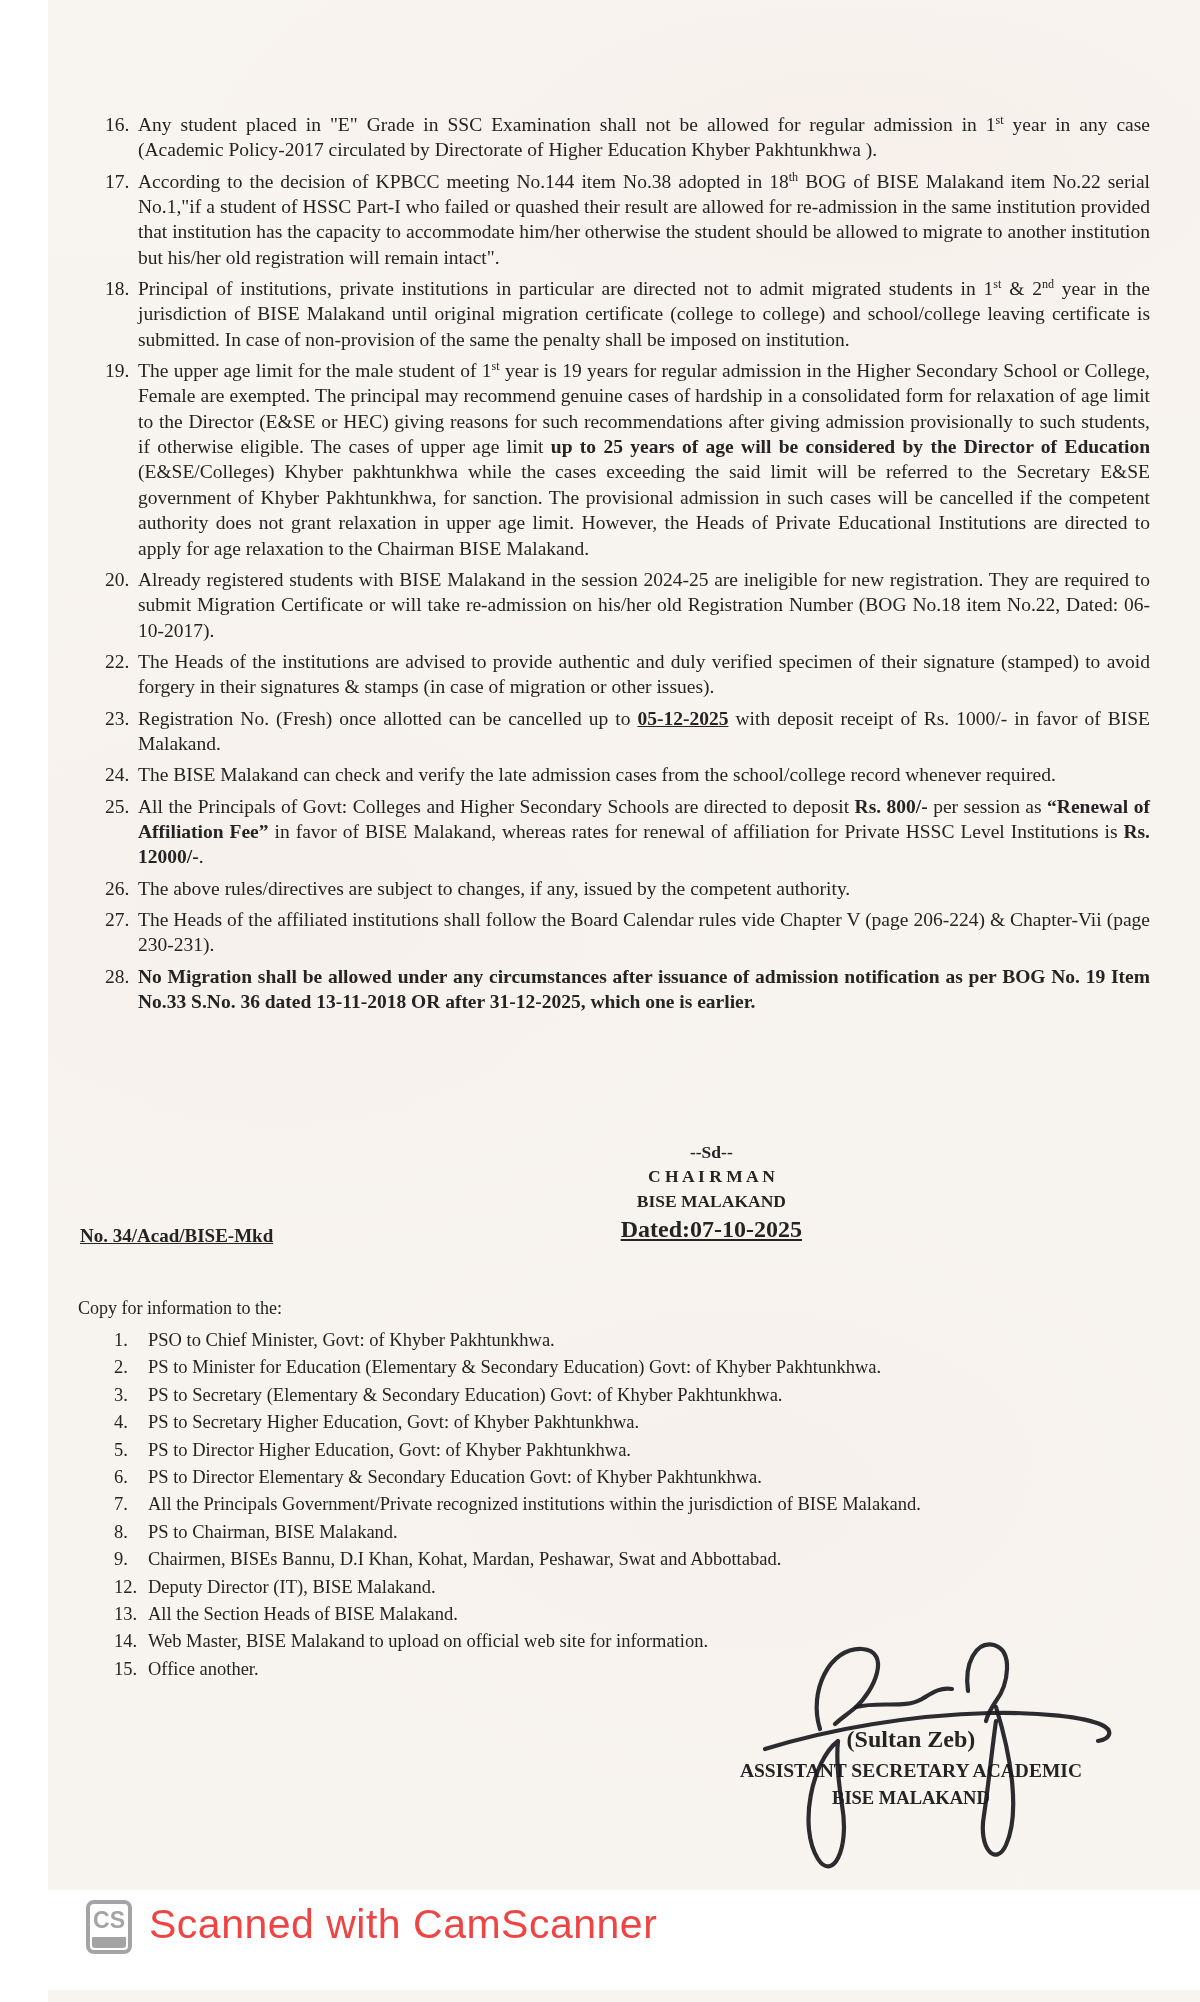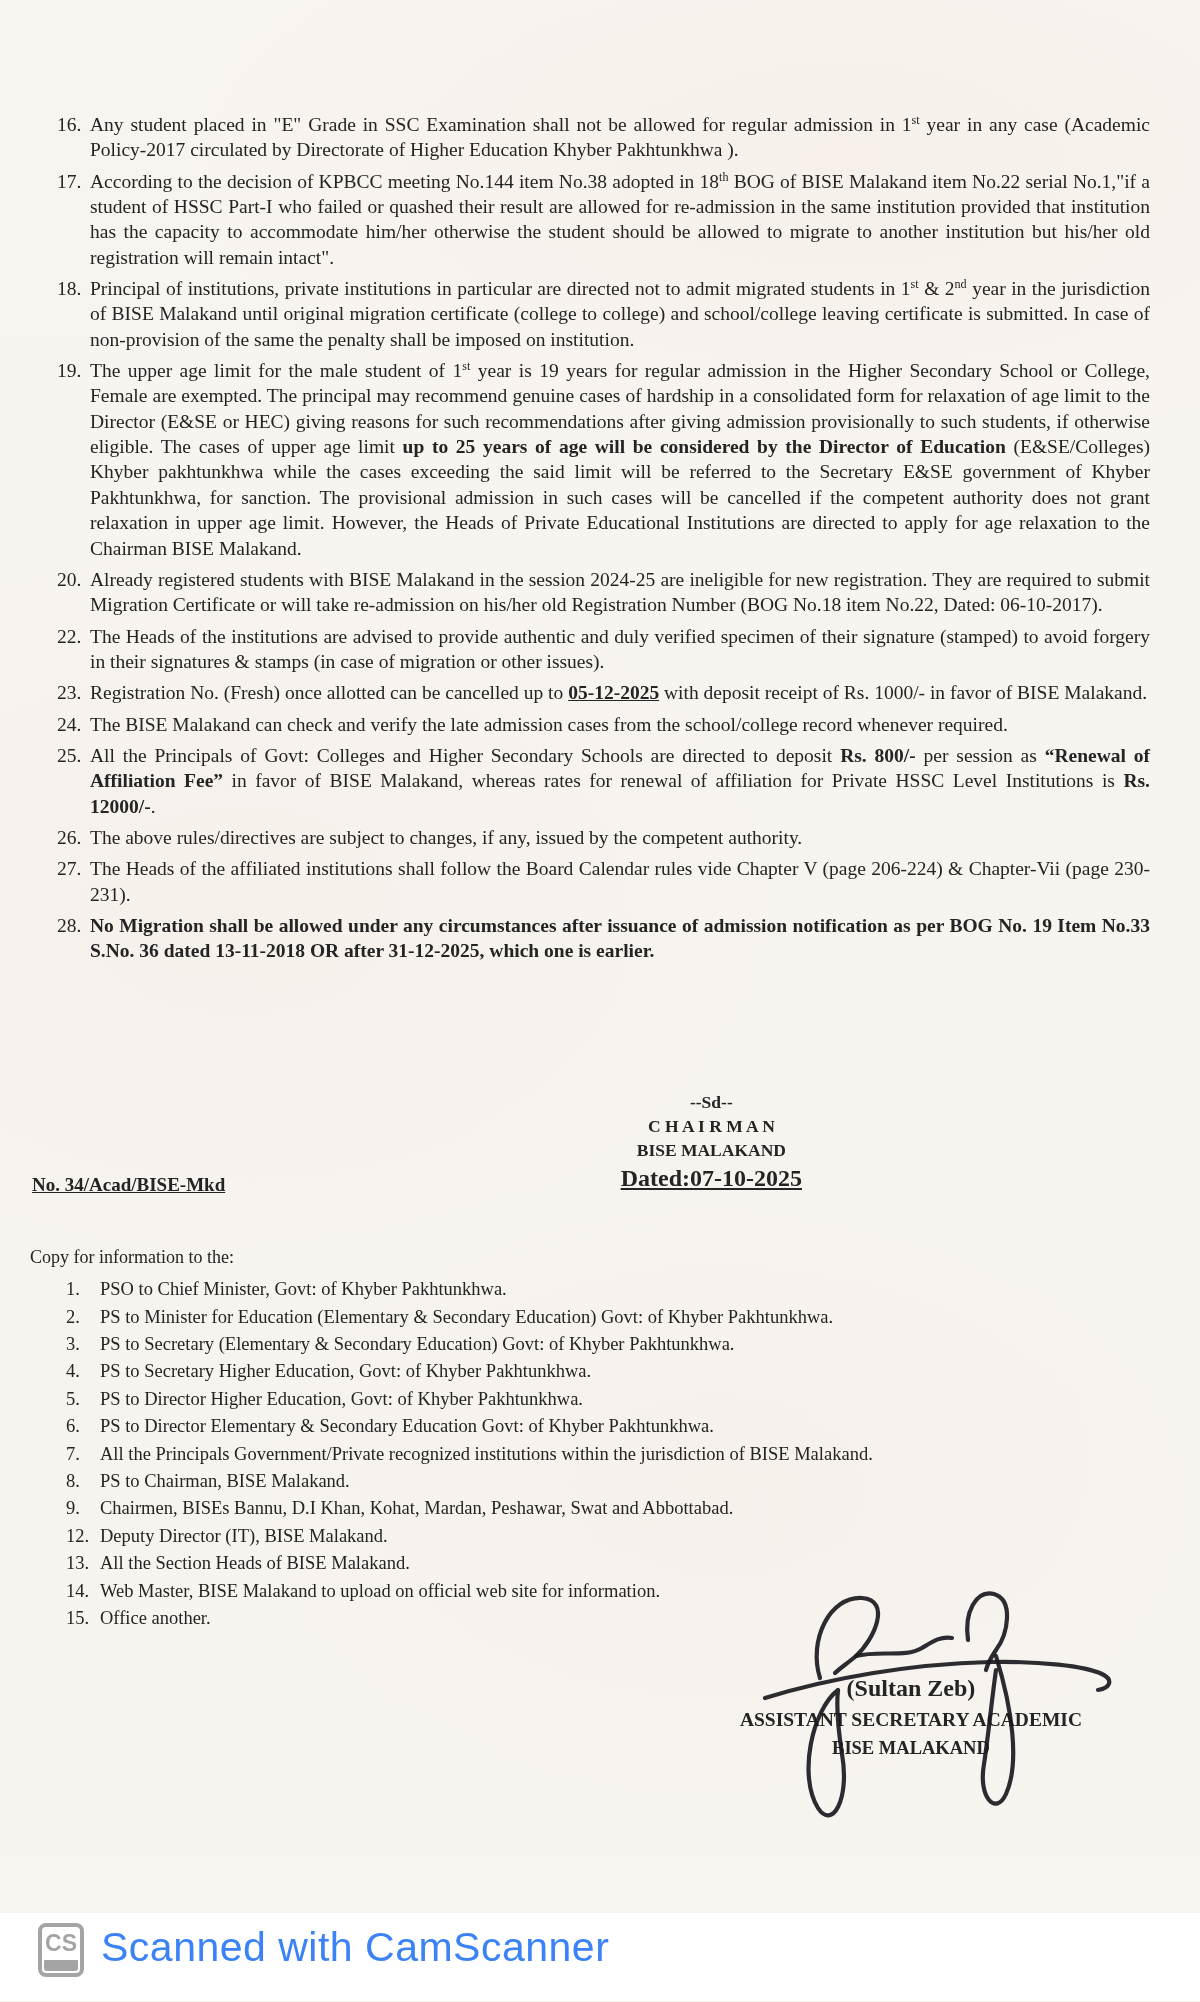--- a/index.html
+++ b/index.html
@@ -7,20 +7,21 @@
     width:1200px;height:2002px;position:relative;overflow:hidden;
     font-family:"Liberation Serif", serif;color:#242424;background:#ffffff;
   }
   .page{
     position:absolute;inset:0;
     background:
       radial-gradient(1100px 500px at 70% 8%, rgba(235,205,195,0.10), transparent 60%),
       radial-gradient(900px 600px at 20% 45%, rgba(230,210,200,0.09), transparent 60%),
       radial-gradient(800px 500px at 60% 75%, rgba(228,205,195,0.07), transparent 60%),
       linear-gradient(#f8f4ef,#f7f3ee 70%,#f8f4f0);
+    margin-left: 48px;
   }
   
   .notice{padding:112px 50px 0 57px;}
   .n-item{display:flex;margin-bottom:6px;}
   .n-num{width:33px;flex:none;font-size:19.5px;line-height:1.3;}
   .n-txt{flex:1;text-align:justify;font-size:19.5px;line-height:1.3;}
   .b{font-weight:bold;}
   .u{text-decoration:underline;}
   .sup{vertical-align:super;font-size:0.62em;line-height:0;}
   
@@ -38,29 +39,29 @@
   .c-num{width:34px;flex:none;}
   
   .bottom-sign{position:relative;width:fit-content;margin:40px 118px 0 auto;
                text-align:center;font-weight:bold;}
   .bs-name{font-size:24px;line-height:1.5;position:relative;z-index:1;}
   .bs-title{font-size:19.5px;line-height:1.45;position:relative;z-index:1;}
   .bs-org{font-size:18.5px;line-height:1.45;position:relative;z-index:1;}
   .sig{position:absolute;left:-70px;top:-92px;width:460px;height:250px;z-index:2;}
   .sig path{fill:none;stroke:#1a1a20;stroke-width:4.2;stroke-linecap:round;opacity:.92;}
   
-  .footer{position:absolute;left:0;bottom:1px;width:100%;height:88px;background:#ffffff;
+  .footer{position:absolute;left:0;bottom:12px;width:100%;height:100px;background:#ffffff;
           display:flex;align-items:flex-start;gap:17px;padding:10px 0 0 38px;
           box-sizing:border-box;font-family:"Liberation Sans", sans-serif;}
   .cs-badge{width:46px;height:54px;border:4px solid #a4a4a4;border-radius:8px;position:relative;
             color:#a4a4a4;font-weight:bold;font-size:23px;display:flex;justify-content:center;
             padding-top:3px;box-sizing:border-box;flex:none;}
   .cs-badge::after{content:"";position:absolute;left:2px;right:2px;bottom:2px;height:11px;
             background:#a4a4a4;border-radius:1px 1px 3px 3px;}
-  .footer-text{font-size:41px;color:#3b82f6;margin-top:1px;letter-spacing:0.5px;}
+  .footer-text{font-size:41px;color:#ef4444;margin-top:1px;letter-spacing:0.5px;}
 </style>
 </head>
 <body>
 
 <div class="page">
 
   <div class="notice">
       <div class="n-item">
         <span class="n-num">16.</span>
         <span class="n-txt"><span>Any student placed in "E" Grade in SSC Examination shall not be allowed for regular admission in 1</span><span class="sup">st</span><span> year in any case (Academic Policy-2017 circulated by Directorate of Higher Education Khyber Pakhtunkhwa ).</span></span>

